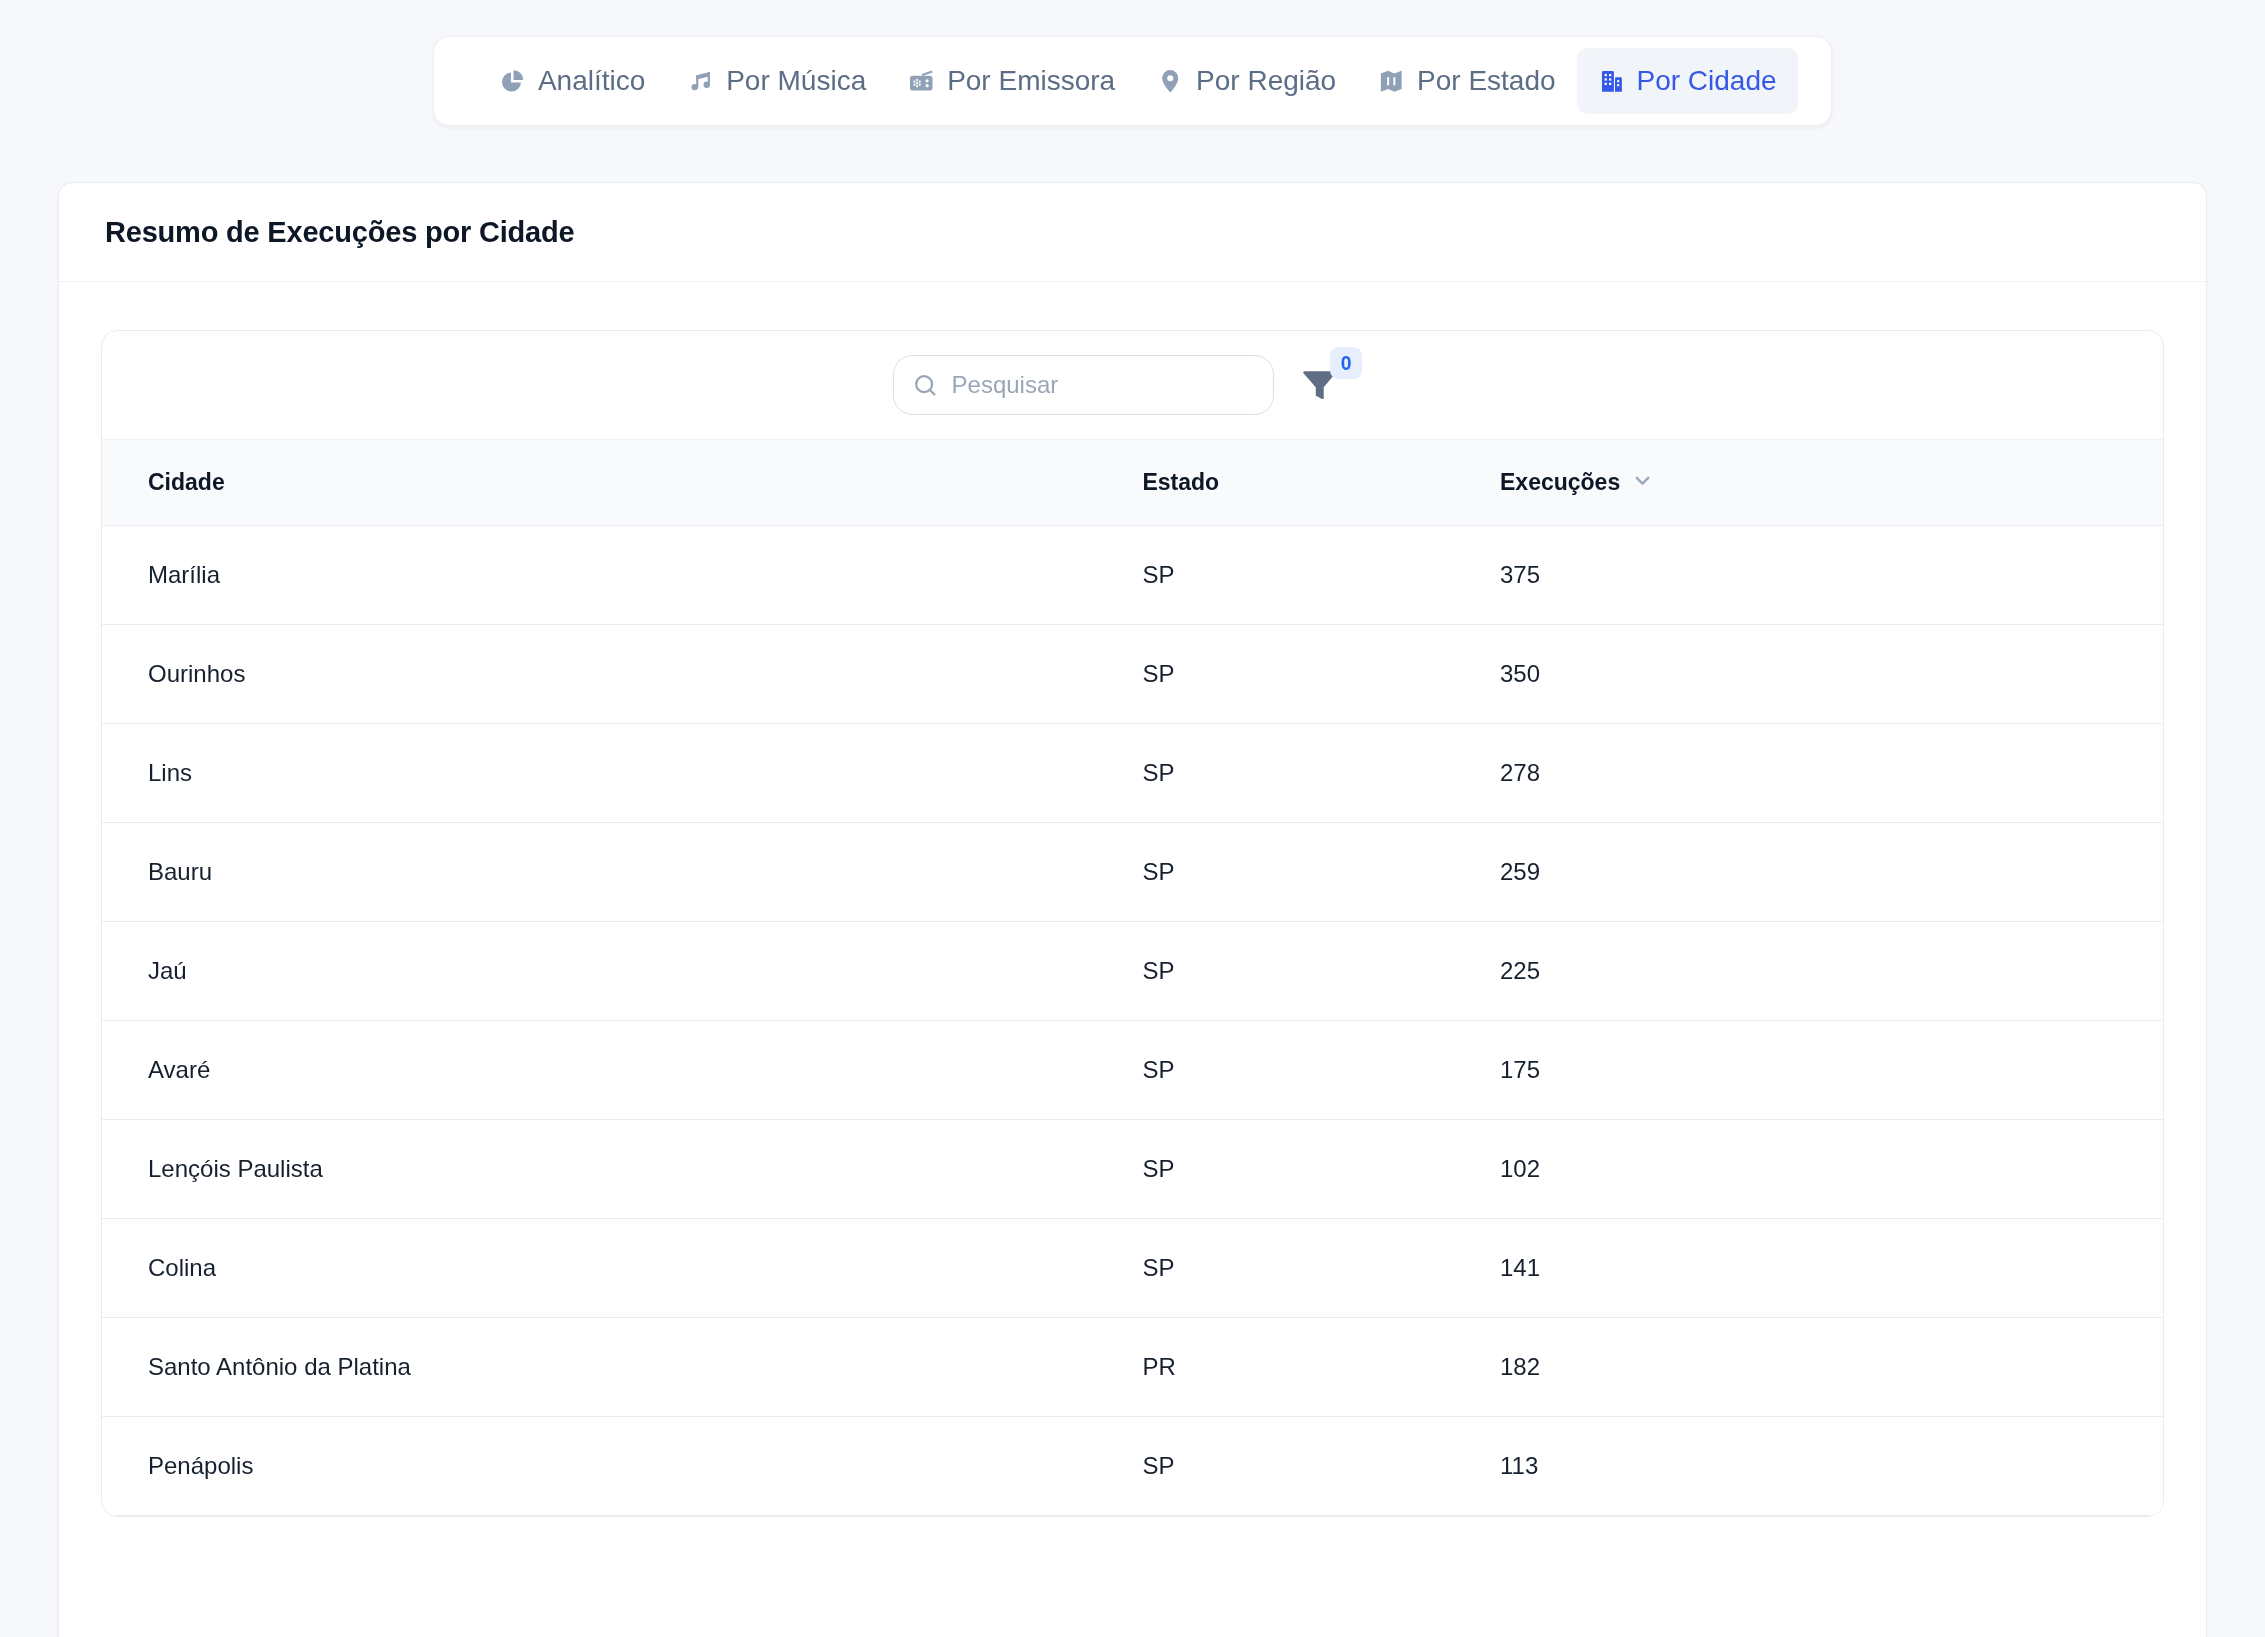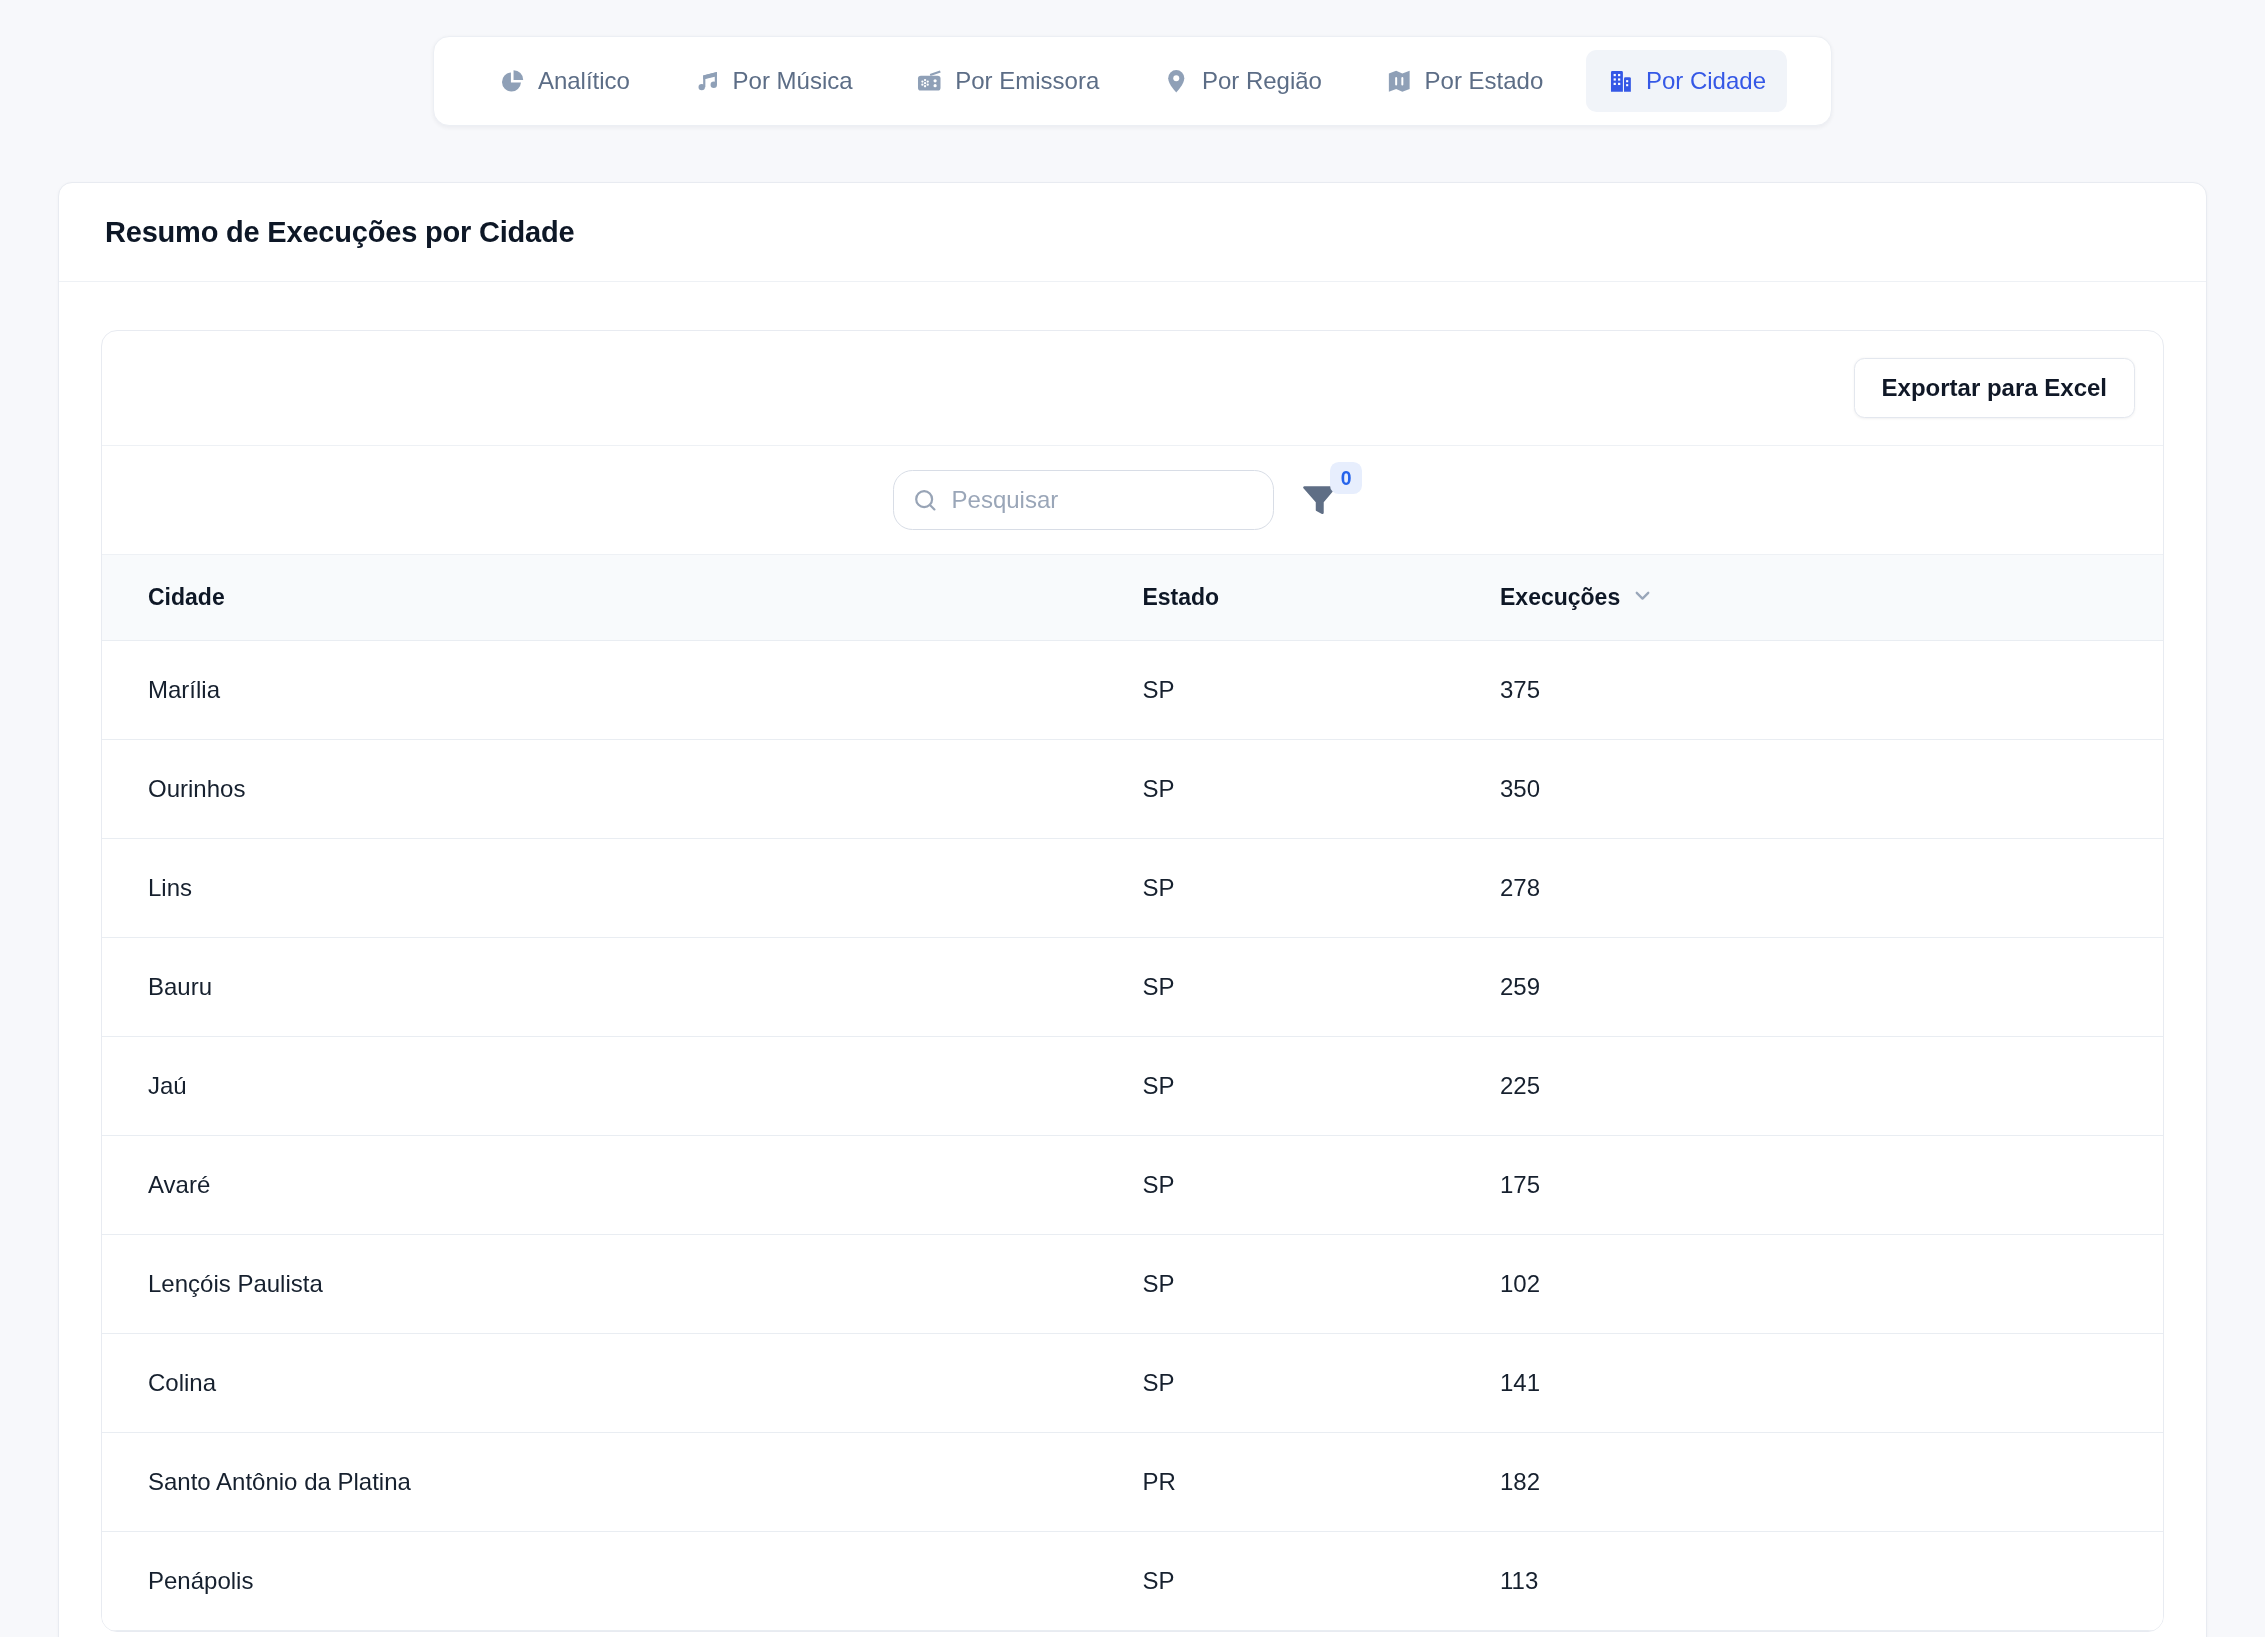--- a/index.html
+++ b/index.html
@@ -26,21 +26,21 @@
     box-shadow: 0 1.8px 4.4px rgba(16,24,40,.05);
     display: flex; align-items: center; justify-content: space-between;
     padding: 0 44px;
   }
   .tab {
     display: flex; align-items: center; gap: 12.4px;
     padding: 17px 21px;
     border: none; background: transparent;
     border-radius: 10.6px;
     font-family: inherit;
-    font-size: 24px; font-weight: 500; color: #5c6d86;
+    font-size: 28px; font-weight: 500; color: #5c6d86;
     cursor: pointer; white-space: nowrap;
   }
   .tab .tab-icon { width: 26.5px; height: 26.5px; color: #8fa0b7; display: inline-flex; }
   .tab .tab-icon svg { width: 26.5px; height: 26.5px; display: block; }
   .tab.active { background: #f1f4f9; color: #3558e6; }
   .tab.active .tab-icon { color: #3558e6; }
 
   
   .card {
     position: absolute; left: 58px; top: 182px;
@@ -229,23 +229,20 @@
     </nav>
 
   <section class="card">
     <header class="card-header">
       <h1 class="card-title">Resumo de Execuções por Cidade</h1>
     </header>
 
     <div class="card-body">
       <div class="panel">
 
-        <div class="panel-toolbar">
-          <button class="export-btn">Exportar para Excel</button>
-        </div>
 
         <div class="panel-search">
           <div class="search-wrap">
             <span class="search-icon">
               <svg viewBox="0 0 24 24" fill="none" stroke="currentColor" stroke-width="2" stroke-linecap="round">
                 <circle cx="11" cy="11" r="7.2"></circle>
                   <path d="M20.3 20.3l-3.6-3.6"></path>
               </svg>
             </span>
             <input class="search-input" type="text" placeholder="Pesquisar" style="">

